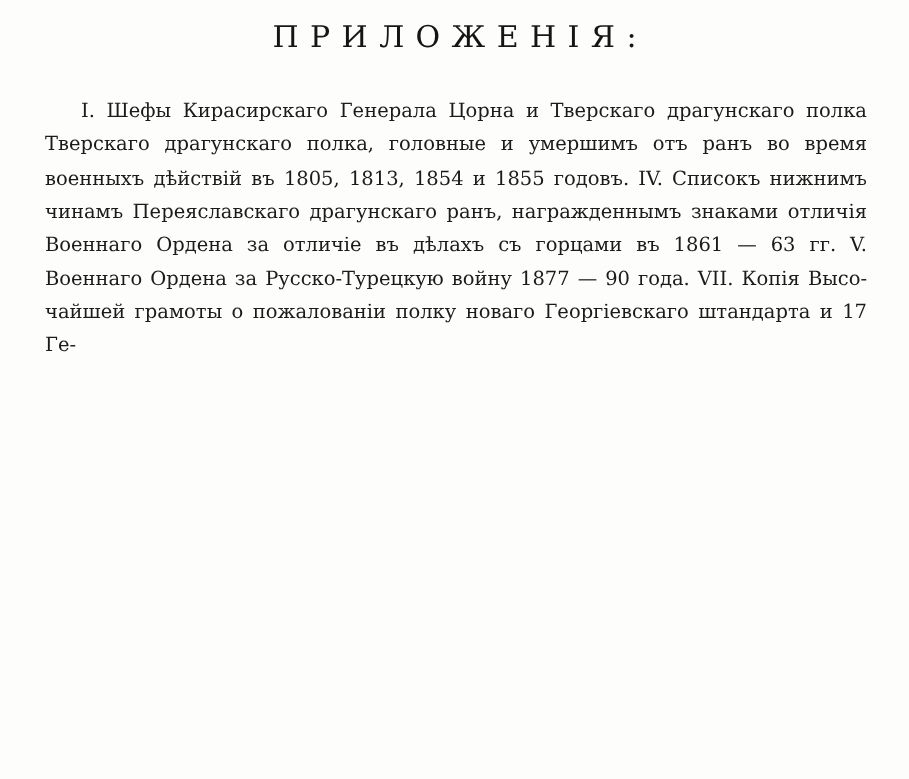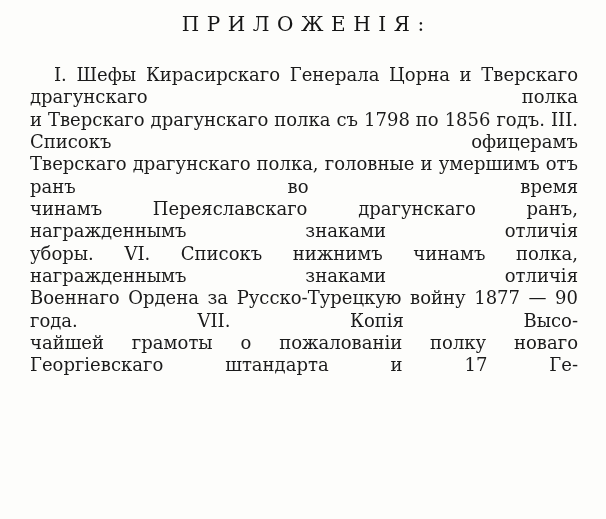--- a/index.html
+++ b/index.html
@@ -28,40 +28,40 @@
       text-indent: 0.38em;
       color: #151515;
     }
     .body-text {
       position: absolute;
       top: 64px;
       left: 30px;
       right: 28px;
     }
     .line {
-      font-size: 18px;
+      font-size: 13px;
       line-height: 22.35px;
       white-space: nowrap;
       text-align: justify;
       text-align-last: justify;
       -moz-text-align-last: justify;
       white-space: normal;
     }
     .line.first {
       text-indent: 24px;
     }
   </style>
 </head>
 <body>
 
 <div class="page">
   <h1 class="title">ПРИЛОЖЕНІЯ:</h1>
   <div class="body-text">
     <div class="line first">I. Шефы Кирасирскаго Генерала Цорна и Тверскаго драгунскаго полка</div>
-    <div class="line">и Тверскаго драгунскаго полка съ 1798 по 1856 годъ. III. Списокъ офицерамъ</div>
     <div class="line">Тверскаго драгунскаго полка, головные и умершимъ отъ ранъ во время</div>
+    <div class="line">военныхъ дѣйствій въ 1805, 1813, 1854 и 1855 годовъ. IV. Списокъ нижнимъ</div>
     <div class="line">чинамъ Переяславскаго драгунскаго ранъ, награжденнымъ знаками отличія</div>
-    <div class="line">уборы. VI. Списокъ нижнимъ чинамъ полка, награжденнымъ знаками отличія</div>
+    <div class="line">Военнаго Ордена за отличіе въ дѣлахъ съ горцами въ 1861 — 63 гг. V.</div>
     <div class="line">Военнаго Ордена за Русско-Турецкую войну 1877 — 90 года. VII. Копія Высо-</div>
     <div class="line">чайшей грамоты о пожалованіи полку новаго Георгіевскаго штандарта и 17 Ге-</div>
 
   </div>
 </div>
 
 </body></html>

